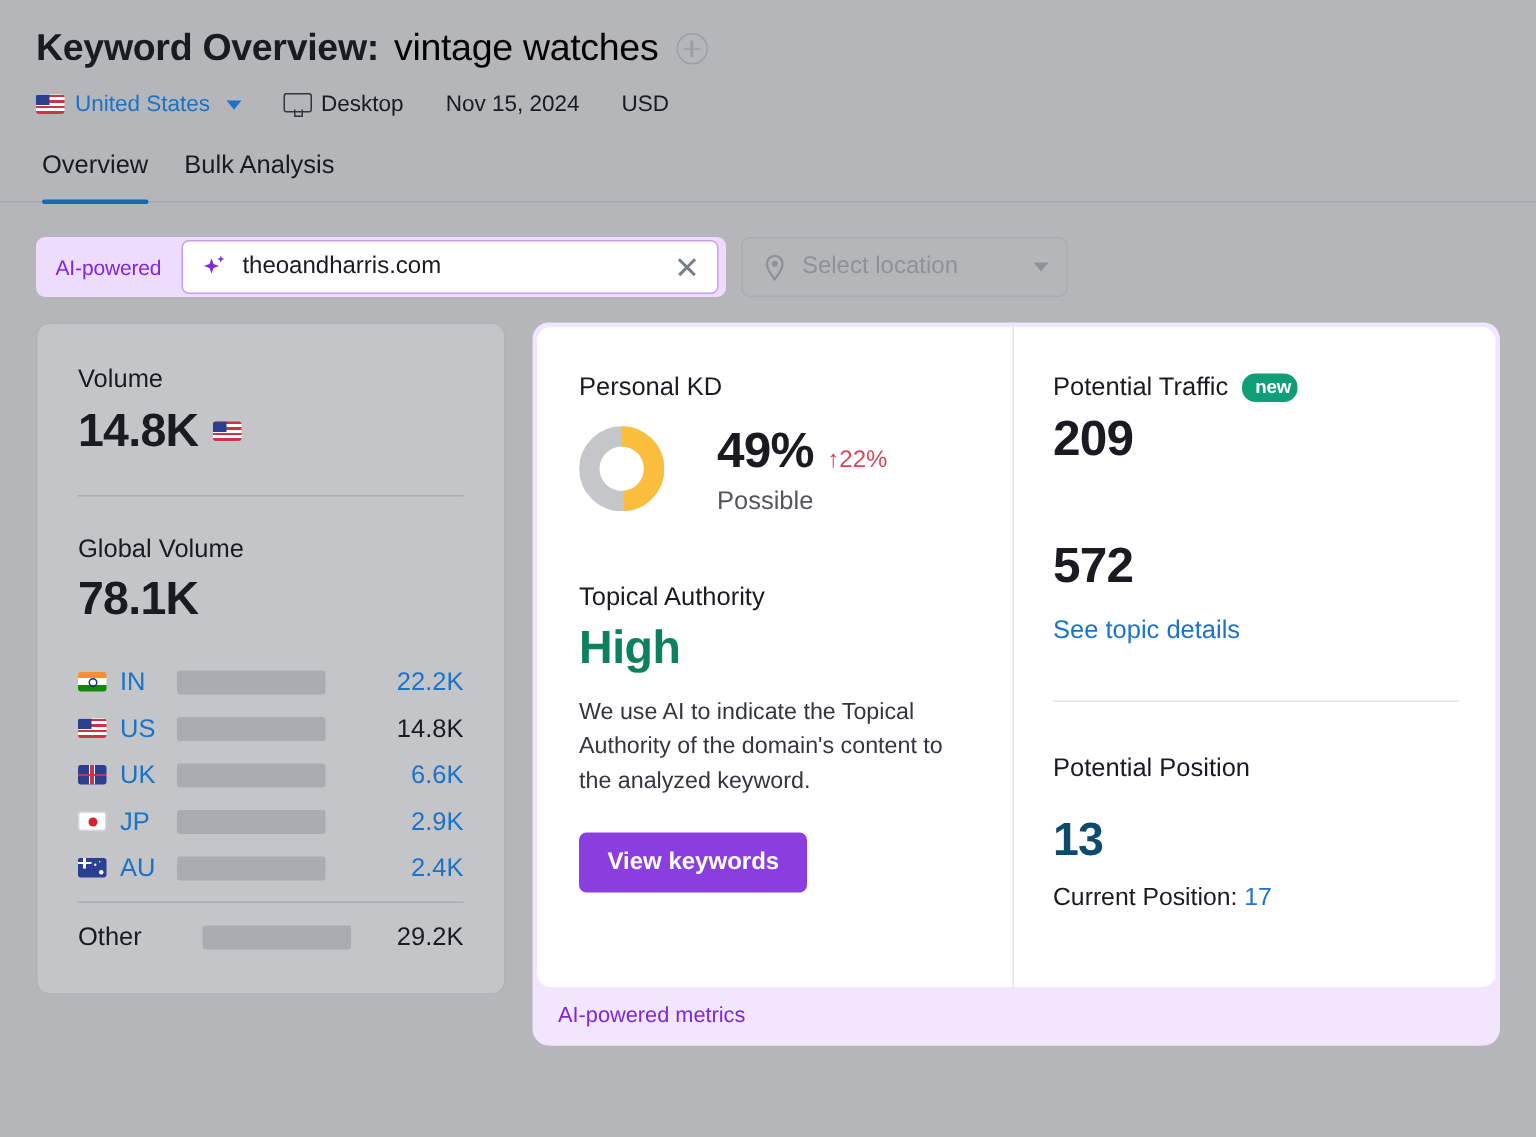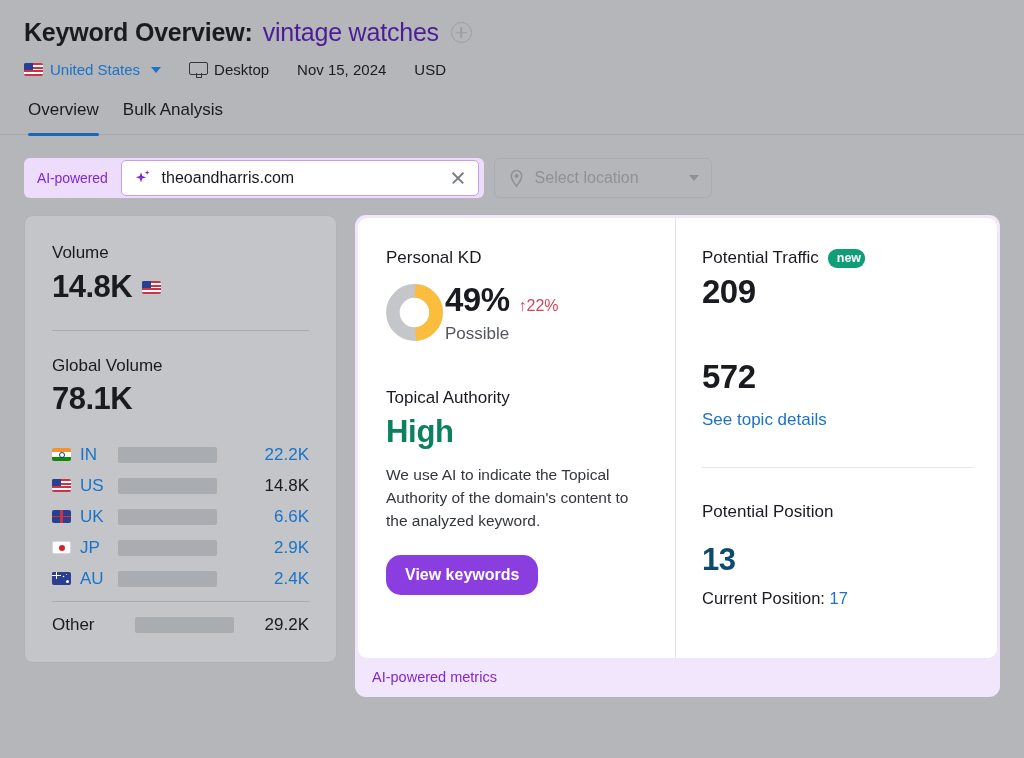--- a/index.html
+++ b/index.html
@@ -11,21 +11,21 @@
     -webkit-font-smoothing: antialiased;
   }
 
   
   .header { padding: 18px 0 0 24px; }
   .title-row { display: flex; align-items: center; gap: 10px; }
   .title-main {
     font-size: 25px; font-weight: bold; color: #191b21; letter-spacing: -0.2px;
   }
   .title-kw {
-    font-size: 25px; font-weight: normal; color: #4c1d95; letter-spacing: -0.2px;
+    font-size: 25px; font-weight: normal; color: #000000; letter-spacing: -0.2px;
   }
   .plus-icon {
     width: 21px; height: 21px; border-radius: 50%;
     border: 1.6px solid #9a9ea6; position: relative; display: inline-block;
     margin-left: 2px; flex: 0 0 auto;
   }
   .plus-icon::before, .plus-icon::after {
     content: ""; position: absolute; background: #9a9ea6;
   }
   .plus-icon::before { left: 4px; right: 4px; top: 50%; height: 1.6px; transform: translateY(-50%); }
@@ -203,40 +203,40 @@
     padding: 3px 3px 0 3px; position: relative;
   }
   .ai-card {
     background: #ffffff; border-radius: 9px; display: flex;
     min-height: 440px;
   }
   .ai-col-left { width: 317px; padding: 30px 24px 24px 28px; }
   .ai-col-right { flex: 1; padding: 30px 24px 24px 26px; border-left: 1px solid #e3e4e7; }
 
   .metric-label { font-size: 17px; color: #191b21; }
-  .kd-row { display: flex; align-items: center; gap: 2px; margin-top: 13px; }
+  .kd-row { display: flex; align-items: center; gap: 35px; margin-top: 13px; }
   .donut { width: 57px; height: 57px; flex: 0 0 auto; }
   .kd-right { display: flex; flex-direction: column; }
   .kd-num-row { display: flex; align-items: baseline; gap: 9px; }
   .kd-num { font-size: 33px; font-weight: bold; color: #191b21; letter-spacing: -0.5px; }
   .kd-delta { font-size: 16px; color: #d4475a; }
   .kd-sub { font-size: 17px; color: #53565d; margin-top: 5px; }
 
   .ta-block { margin-top: 44px; }
   .ta-value {
     font-size: 31px; font-weight: bold; color: #0d8060; margin-top: 6px;
     letter-spacing: -0.3px;
   }
   .ta-desc {
     font-size: 15.5px; color: #33363d; line-height: 1.47; margin-top: 14px;
     max-width: 258px;
   }
   .view-btn {
     margin-top: 23px; display: inline-block; background: #8b3ee0; color: #fff;
-    font-size: 16px; font-weight: bold; border: none; border-radius: 15px;
+    font-size: 16px; font-weight: bold; border: none; border-radius: 5px;
     padding: 11px 19px; cursor: pointer; font-family: "Liberation Sans", sans-serif;
   }
 
   .pt-head { display: flex; align-items: center; gap: 9px; }
   .new-badge {
     background: #109e79; color: #fff; font-size: 12.5px; font-weight: bold;
     border-radius: 9px; padding: 2px 4px 3px 9px; letter-spacing: -0.1px;
   }
   .big-num { font-size: 33px; font-weight: bold; color: #191b21; margin-top: 5px; letter-spacing: -0.5px; }
   .blue-num { font-size: 31px; font-weight: bold; color: #0c4a6e; margin-top: 20px; letter-spacing: -0.5px; }

